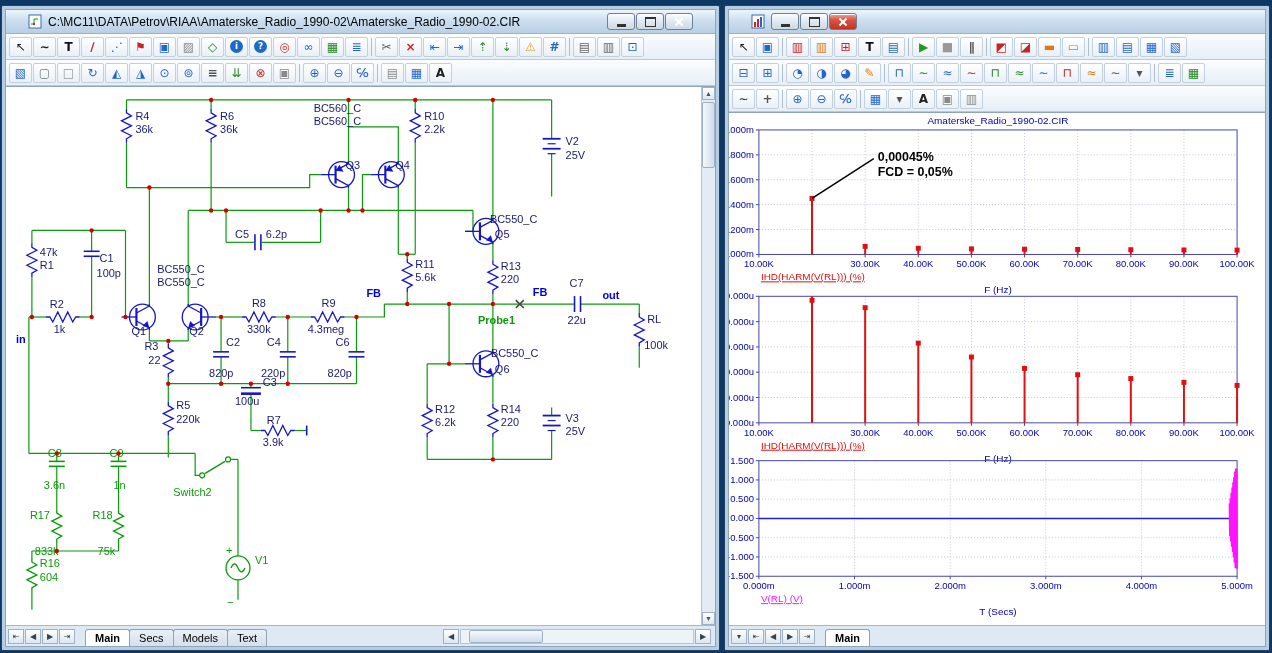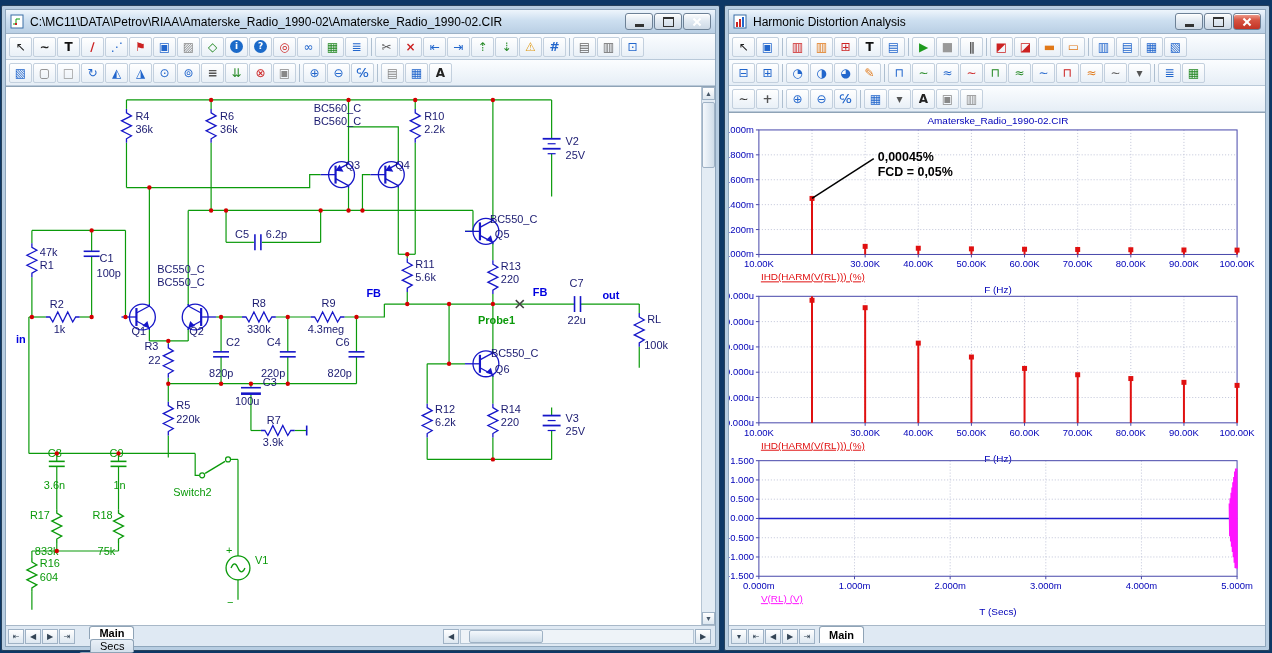--- a/index.html
+++ b/index.html
@@ -4,21 +4,21 @@
 <style>
   html,body{margin:0;padding:0;}
   body{width:1272px;height:653px;position:relative;overflow:hidden;background:#0d3866;
        font-family:"Liberation Sans",sans-serif;}
   .desktop{position:absolute;inset:0;}
   .window{position:absolute;background:#b7cde1;border:1px solid #26415c;padding:3px;
           box-sizing:border-box;border-radius:2px;}
   #lwin{left:1px;top:5px;width:719px;height:646px;}
   #rwin{left:724px;top:5px;width:546px;height:646px;}
   .wininner{display:flex;flex-direction:column;height:100%;background:#e9f0f8;border:1px solid #8ea6bc;box-sizing:border-box;}
-  .titlebar{height:23px;flex:0 0 23px;display:flex;align-items:center;gap:5px;padding:0 4px;
+  .titlebar{height:23px;flex:0 0 23px;display:flex;align-items:center;gap:5px;padding:0 22px;
             background:linear-gradient(#eef5fc,#cddff0 45%,#b9cfe4);border-bottom:1px solid #9db2c6;
             font-size:12px;color:#000;}
   .title-text{flex:1;white-space:nowrap;overflow:hidden;}
   .winbtns{display:flex;gap:1px;}
   .wbtn{width:28px;height:17px;border:1px solid #6d8196;border-radius:3px;
         background:linear-gradient(#fdfefe,#e2eaf2 45%,#cdd9e6);display:flex;align-items:center;
         justify-content:center;padding:0;box-shadow:inset 0 1px 0 #fff;}
   .wbtn.close{background:linear-gradient(#f2a696,#d75442 40%,#c23325);}
   .g-min{width:9px;height:3px;background:#333;margin-top:7px;}
   .g-max{width:9px;height:7px;border:1px solid #333;border-top:2px solid #333;}
@@ -41,21 +41,21 @@
   .vscroll{width:13px;flex:0 0 13px;background:#e3ecf4;border-left:1px solid #b5c5d4;display:flex;flex-direction:column;}
   .sbtn{height:13px;flex:0 0 13px;font-size:7px;border:1px solid #9fb2c5;background:linear-gradient(#fff,#dde7f0);
         padding:0;display:flex;align-items:center;justify-content:center;color:#456;}
   .vtrack{flex:1;position:relative;}
   .vthumb{position:absolute;top:2px;left:0;right:0;height:64px;background:linear-gradient(90deg,#f4f8fc,#cfdde9);
           border:1px solid #9fb2c5;border-radius:2px;}
   .tabbar{height:20px;flex:0 0 20px;display:flex;align-items:center;background:#dfe9f3;
           border-top:1px solid #a8b8c8;font-size:11px;padding:0 2px;gap:1px;}
   .navbtn{width:16px;height:15px;font-size:8px;border:1px solid #9fb2c5;background:linear-gradient(#fff,#dde7f0);
           display:flex;align-items:center;justify-content:center;padding:0;color:#345;font-family:"DejaVu Sans",sans-serif;}
-  .tabs{display:flex;align-items:flex-end;height:100%;margin-left:3px;flex-direction:column;}
+  .tabs{display:flex;align-items:flex-end;height:100%;margin-left:9px;}
   .tab{height:16px;padding:0 9px;border:1px solid #8fa3b6;border-bottom:none;margin-right:-1px;
        background:linear-gradient(#e9f0f7,#d4e0ec);border-radius:3px 3px 0 0;display:flex;align-items:center;}
   .tab.active{background:#fff;font-weight:bold;}
   .hscroll{display:flex;align-items:center;width:268px;margin-left:auto;margin-right:2px;gap:1px;}
   .htrack{flex:1;height:13px;background:#eef3f8;border:1px solid #b5c5d4;position:relative;}
   .hthumb{position:absolute;left:8px;width:72px;top:0;bottom:0;background:linear-gradient(#f4f8fc,#cfdde9);
           border:1px solid #9fb2c5;border-radius:2px;}
   .charts{flex:1;position:relative;background:#fff;border-top:1px solid #8fa3b6;overflow:hidden;}
   .charts svg{position:absolute;inset:0;}
   .ticon{display:flex;}
@@ -643,21 +643,20 @@
     <div class="wininner">
       <div class="titlebar">
         <span class="ticon">
           <svg width="15" height="15">
               <rect x="1" y="1" width="12" height="13" fill="#fff" stroke="#3b6ea5"></rect>
               <rect x="3" y="8" width="2" height="5" fill="#c22"></rect>
               <rect x="6" y="5" width="2" height="8" fill="#c22"></rect>
               <rect x="9" y="3" width="2" height="10" fill="#26c"></rect>
             </svg>
         </span>
-        <span class="title-text">Harmonic Distortion Analysis</span>
         <span class="winbtns">
           <button class="wbtn">
               <span class="g-min"></span>
             </button>
           <button class="wbtn">
               <span class="g-max"></span>
             </button>
           <button class="wbtn close">
               <span class="g-close"></span>
             </button>

